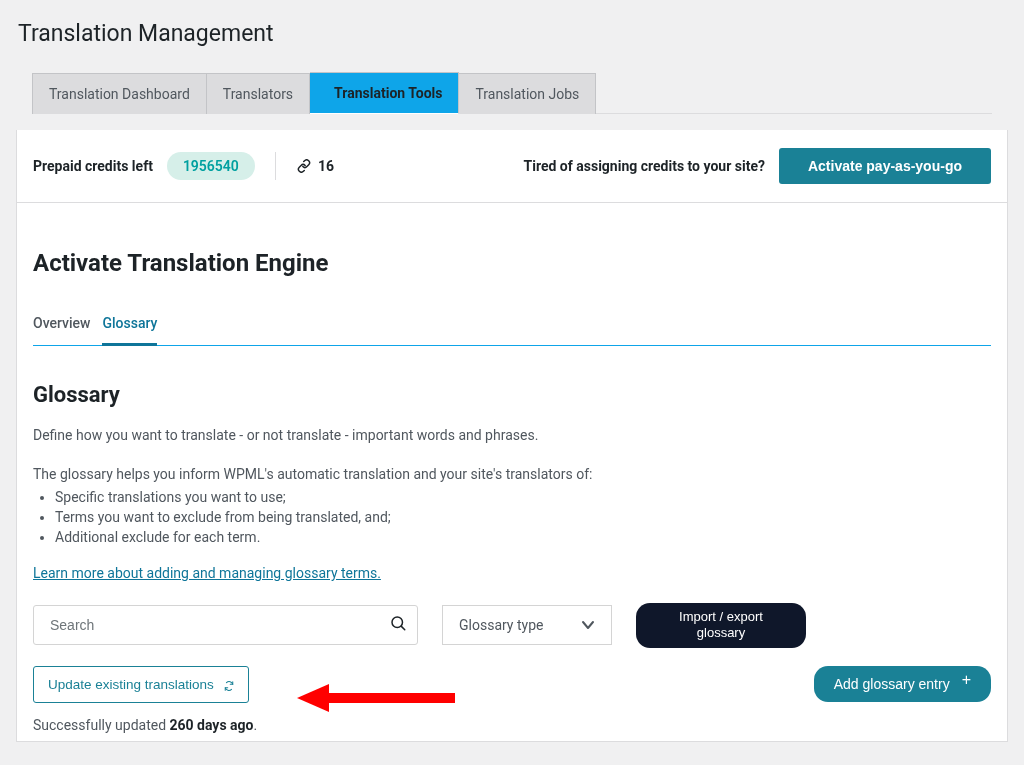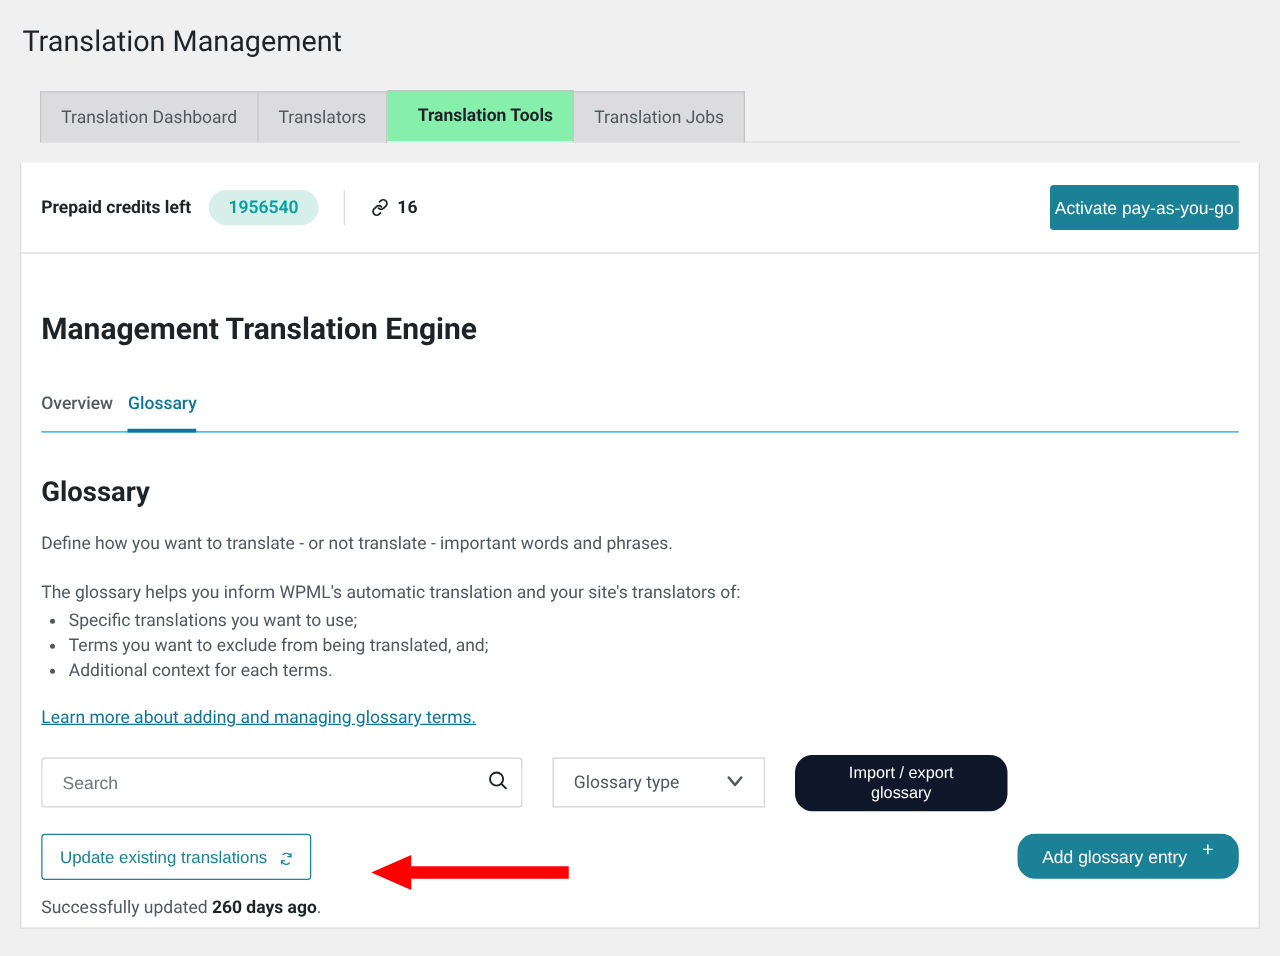--- a/index.html
+++ b/index.html
@@ -35,21 +35,21 @@
     background: #dcdcde;
     border: 1px solid #c3c4c7;
     border-bottom: none;
     margin-right: 0;
     cursor: pointer;
     position: relative;
     top: 1px;
   }
   .tab + .tab { border-left: none; }
   .tab.active {
-    background: #86efac;
+    background: #0ea5e9;
     font-weight: 700;
     color: #1d2327;
     border-bottom: 1px solid #fff;
     z-index: 2;
     padding-left: 24px;
   }
   .panel {
     background: #fff;
     border: 1px solid #dcdcde;
     border-top: none;
@@ -93,24 +93,24 @@
   .spacer { flex: 1; }
   .cta-text {
     font-weight: 700;
     font-size: 14px;
     color: #1d2327;
   }
   .btn-primary {
     background: #1a8196;
     color: #fff;
     border: none;
-    padding: 10px 4px;
+    padding: 10px 29px;
     border-radius: 3px;
     font-size: 14px;
-    font-weight: 400;
+    font-weight: 700;
     cursor: pointer;
   }
   .body-inner {
     padding: 28px 16px 8px 16px;
   }
   .section-title {
     font-size: 24px;
     font-weight: 700;
     color: #1d2327;
     margin: 18px 0 36px 0;
@@ -288,40 +288,41 @@
       <span class="link-count">
         <span class="link-icon">
           <svg width="16" height="14" viewBox="0 0 24 24" fill="none" stroke="#1d2327" stroke-width="2.5" stroke-linecap="round" stroke-linejoin="round">
             <path d="M10 13a5 5 0 0 0 7.07 0l3-3a5 5 0 0 0-7.07-7.07l-1.5 1.5"></path>
             <path d="M14 11a5 5 0 0 0-7.07 0l-3 3a5 5 0 0 0 7.07 7.07l1.5-1.5"></path>
           </svg>
         </span>
         <span>16</span>
       </span>
       <span class="spacer"></span>
+      <span class="cta-text">Tired of assigning credits to your site?</span>
       <button class="btn-primary">Activate pay-as-you-go</button>
     </div>
 
     <div class="body-inner">
-      <h2 class="section-title">Management Translation Engine</h2>
+      <h2 class="section-title">Activate Translation Engine</h2>
 
       <div class="subtabs">
         <div class="subtab">Overview</div>
         <div class="subtab active">Glossary</div>
       </div>
 
       <h3 class="glossary-head">Glossary</h3>
 
       <p class="desc">Define how you want to translate - or not translate - important words and phrases.</p>
 
       <p class="desc" style="margin-bottom:4px;">The glossary helps you inform WPML's automatic translation and your site's translators of:</p>
       <ul class="bullets">
         <li>Specific translations you want to use;</li>
         <li>Terms you want to exclude from being translated, and;</li>
-        <li>Additional context for each terms.</li>
+        <li>Additional exclude for each term.</li>
       </ul>
 
       <a href="#" class="link-learn">Learn more about adding and managing glossary terms.</a>
 
       <div class="toolbar">
         <div class="search-wrap">
           <input type="text" placeholder="Search" style="">
           <span>
             <svg class="search-icon" viewBox="0 0 24 24" fill="none" stroke="#1d2327" stroke-width="2" stroke-linecap="round">
               <circle cx="11" cy="11" r="7"></circle>

